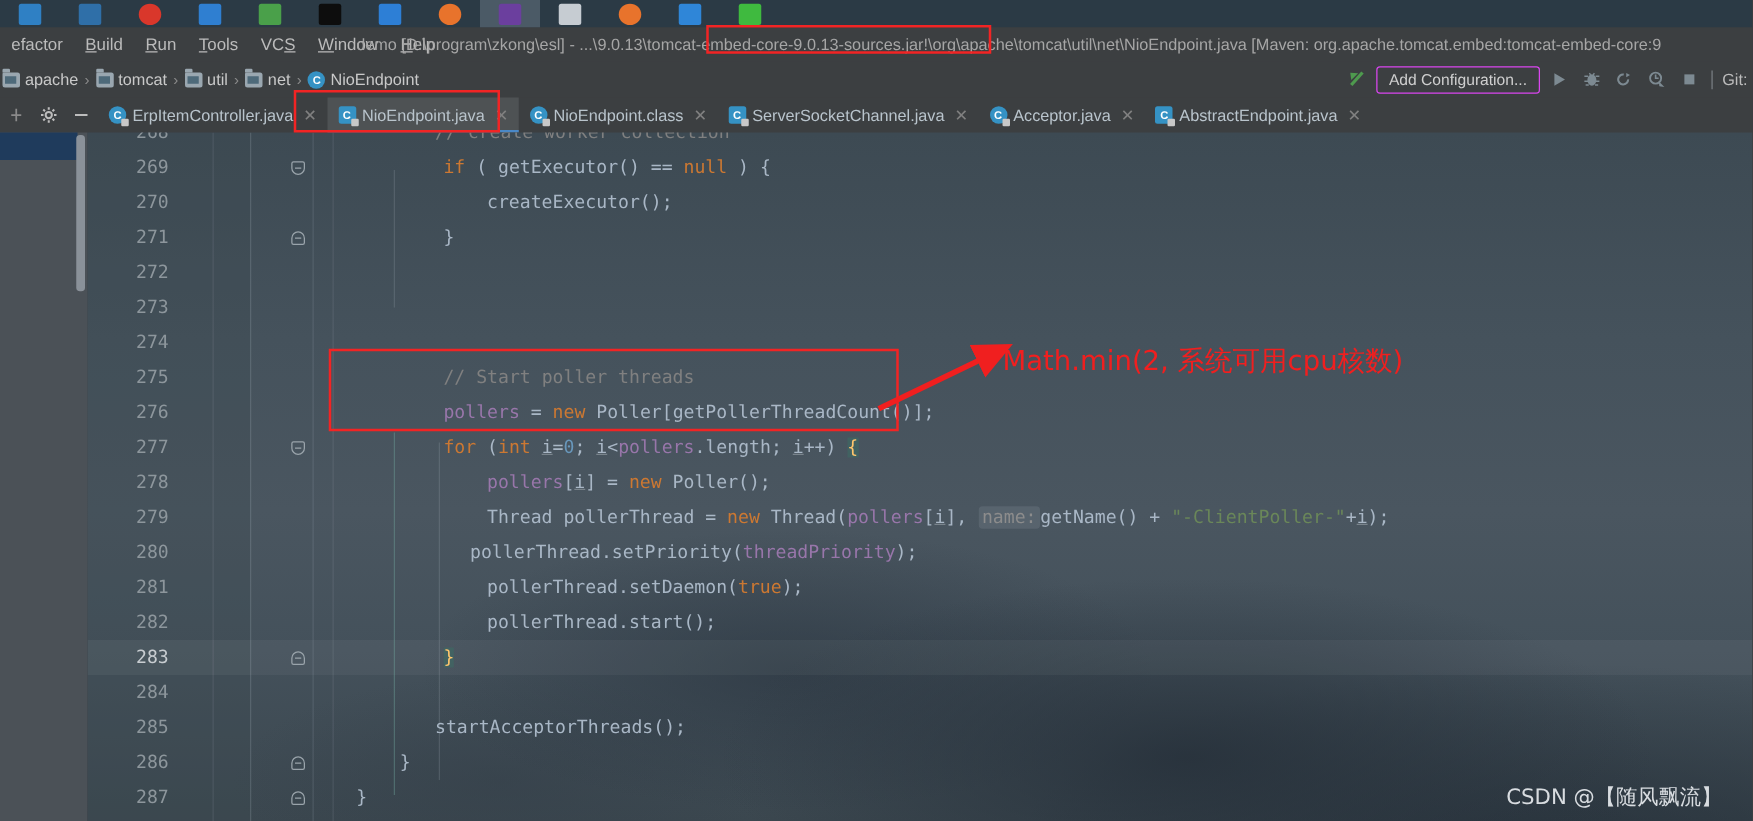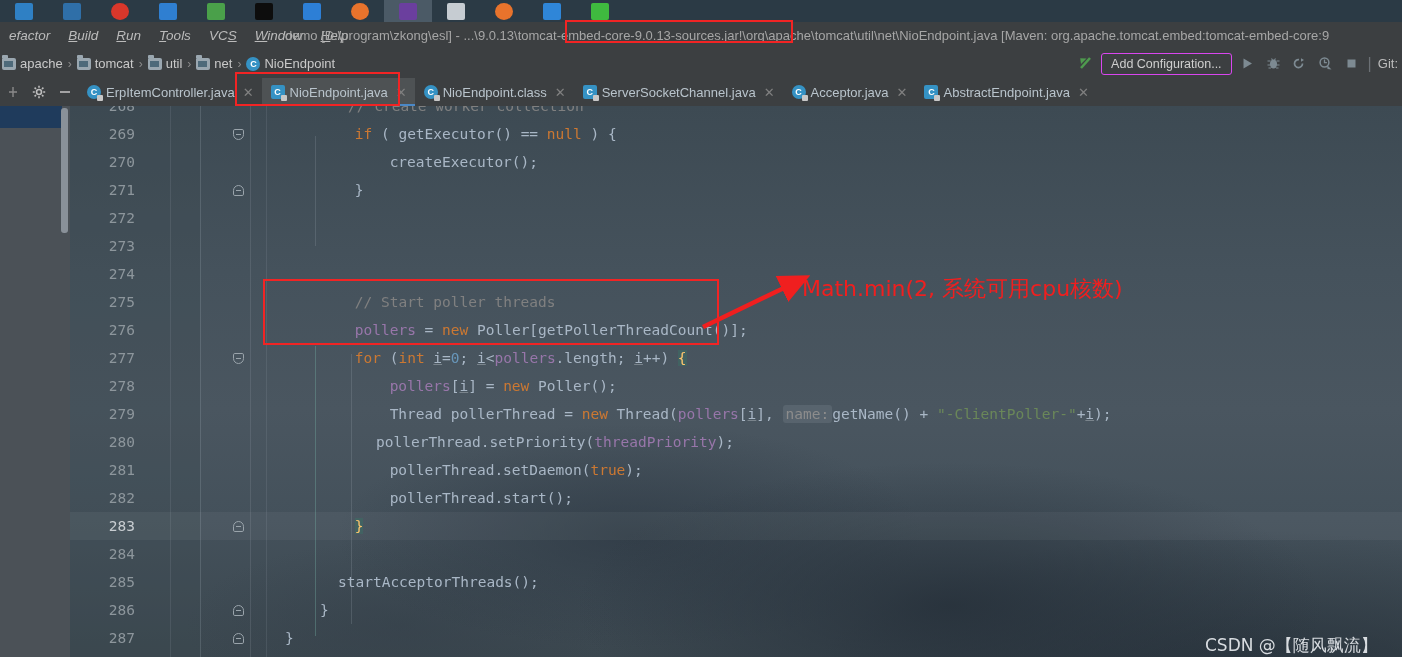--- a/index.html
+++ b/index.html
@@ -25,21 +25,21 @@
   .task-icon.active { background: #4b5a66; }
   .ti-glyph {
     width: 18px; height: 17px; border-radius: 2px;
     display: block;
   }
 
   
   .menubar {
     position: absolute; left: 0; top: 22px; width: 1402px; height: 27px;
     background: #3c3f41;
-    display: flex; align-items: center; font-style: italic;
+    display: flex; align-items: center;
   }
   .menu-item {
     color: #bbbbbb; font-size: 13.5px;
     padding: 0 9px; line-height: 27px; white-space: nowrap;
   }
   .menu-item .mnem { text-decoration: underline; }
   .win-title {
     position: absolute; left: 285px; top: 22px; height: 27px; line-height: 27px;
     color: #a6a6a6; font-size: 13px; white-space: nowrap;
   }
@@ -204,21 +204,20 @@
 
   
   .redbox { position: absolute; border: 2px solid #f22424; }
   .annot-text {
     position: absolute; color: #f01f1f; font-size: 22px; white-space: nowrap;
     font-family: "DejaVu Sans", sans-serif;
   }
   .watermark {
     position: absolute; color: #d8dce0; font-size: 17px; white-space: nowrap;
     font-family: "DejaVu Sans", sans-serif;
-    margin-top: 8px;
   }
   svg.overlay { position: absolute; left: 0; top: 0; width: 1402px; height: 657px; pointer-events: none; }
 </style>
 </head>
 <body>
 
 <div id="app">
 
   <div class="taskbar" id="taskbar">
       <div class="task-icon">
@@ -412,21 +411,21 @@
         <div class="line" style="top: 182px;"><span class="ln">275</span><span class="code" style="left: 284.76px;"><span class="cmt">// Start poller threads</span></span></div>
         <div class="line" style="top: 210px;"><span class="ln">276</span><span class="code" style="left: 284.76px;"><span class="fld">pollers</span><span class="plain"> = </span><span class="kw">new</span><span class="plain"> Poller[getPollerThreadCount()];</span></span></div>
         <div class="line" style="top: 238px;"><span class="ln">277</span><span class="fold down"></span><span class="code" style="left: 284.76px;"><span class="kw">for</span><span class="plain"> (</span><span class="kw">int</span><span class="plain"> </span><span class="lvar">i</span><span class="plain">=</span><span class="num">0</span><span class="plain">; </span><span class="lvar">i</span><span class="plain">&lt;</span><span class="fld">pollers</span><span class="plain">.length; </span><span class="lvar">i</span><span class="plain">++) </span><span class="brcmatch">{</span></span></div>
         <div class="line" style="top: 266px;"><span class="ln">278</span><span class="code" style="left: 319.64px;"><span class="fld">pollers</span><span class="plain">[</span><span class="lvar">i</span><span class="plain">] = </span><span class="kw">new</span><span class="plain"> Poller();</span></span></div>
         <div class="line" style="top: 294px;"><span class="ln">279</span><span class="code" style="left: 319.64px;"><span class="plain">Thread pollerThread = </span><span class="kw">new</span><span class="plain"> Thread(</span><span class="fld">pollers</span><span class="plain">[</span><span class="lvar">i</span><span class="plain">], </span><span class="hint">name:</span><span class="plain">getName() + </span><span class="str">"-ClientPoller-"</span><span class="plain">+</span><span class="lvar">i</span><span class="plain">);</span></span></div>
         <div class="line" style="top: 322px;"><span class="ln">280</span><span class="code" style="left: 306px;"><span class="plain">pollerThread.setPriority(</span><span class="fld">threadPriority</span><span class="plain">);</span></span></div>
         <div class="line" style="top: 350px;"><span class="ln">281</span><span class="code" style="left: 319.64px;"><span class="plain">pollerThread.setDaemon(</span><span class="kw">true</span><span class="plain">);</span></span></div>
         <div class="line" style="top: 378px;"><span class="ln">282</span><span class="code" style="left: 319.64px;"><span class="plain">pollerThread.start();</span></span></div>
         <div class="line cur" style="top: 406px;"><div class="gutterhl"></div><div class="rowhl" style="left: 130px; width: 1202px;"></div><span class="ln">283</span><span class="fold up"></span><span class="code" style="left: 284.76px;"><span class="brcmatch">}</span></span></div>
         <div class="line" style="top: 434px;"><span class="ln">284</span><span class="code" style="left: 284.76px;"></span></div>
-        <div class="line" style="top: 462px;"><span class="ln">285</span><span class="code" style="left: 268px;"><span class="plain">startAcceptorThreads();</span></span></div>
+        <div class="line" style="top: 462px;"><span class="ln">285</span><span class="code" style="left: 278px;"><span class="plain">startAcceptorThreads();</span></span></div>
         <div class="line" style="top: 490px;"><span class="ln">286</span><span class="fold up"></span><span class="code" style="left: 249.88px;"><span class="plain">}</span></span></div>
         <div class="line" style="top: 518px;"><span class="ln">287</span><span class="fold up"></span><span class="code" style="left: 215px;"><span class="plain">}</span></span></div>
       </div>
     <div class="vline" style="left:180px; top:0px; height:551px; background:rgba(170,180,190,0.17)"></div>
     <div class="vline" style="left:245px; top:30px; height:110px; background:rgba(170,180,190,0.20)"></div>
     <div class="vline" style="left:245px; top:240px; height:290px; background:rgba(120,180,170,0.35)"></div>
     <div class="vline" style="left:281px; top:248px; height:270px; background:rgba(170,180,190,0.20)"></div>
   </div>
 
   <div id="redboxes">

